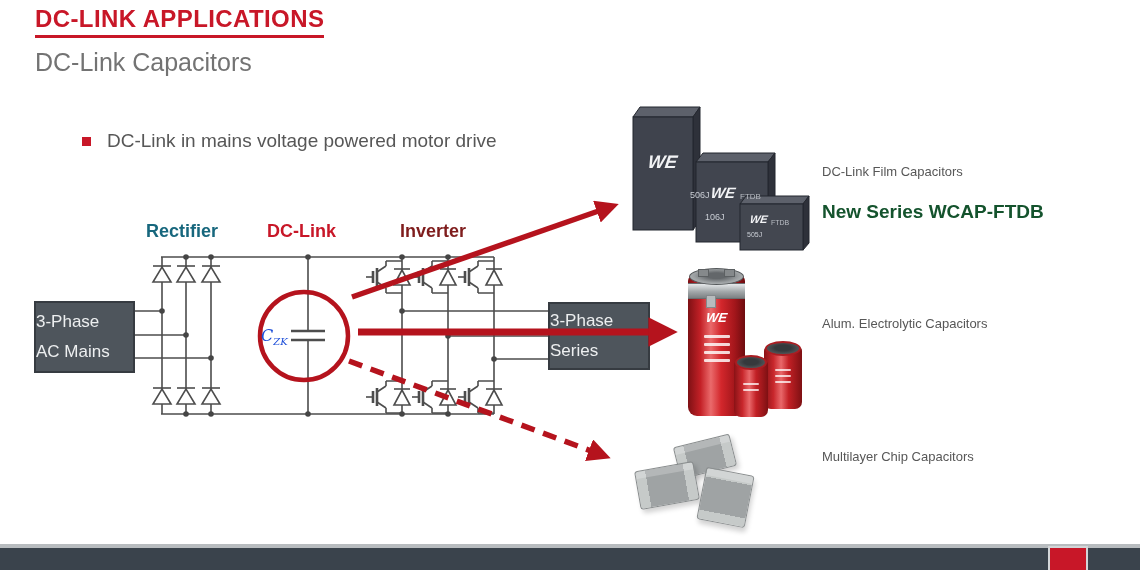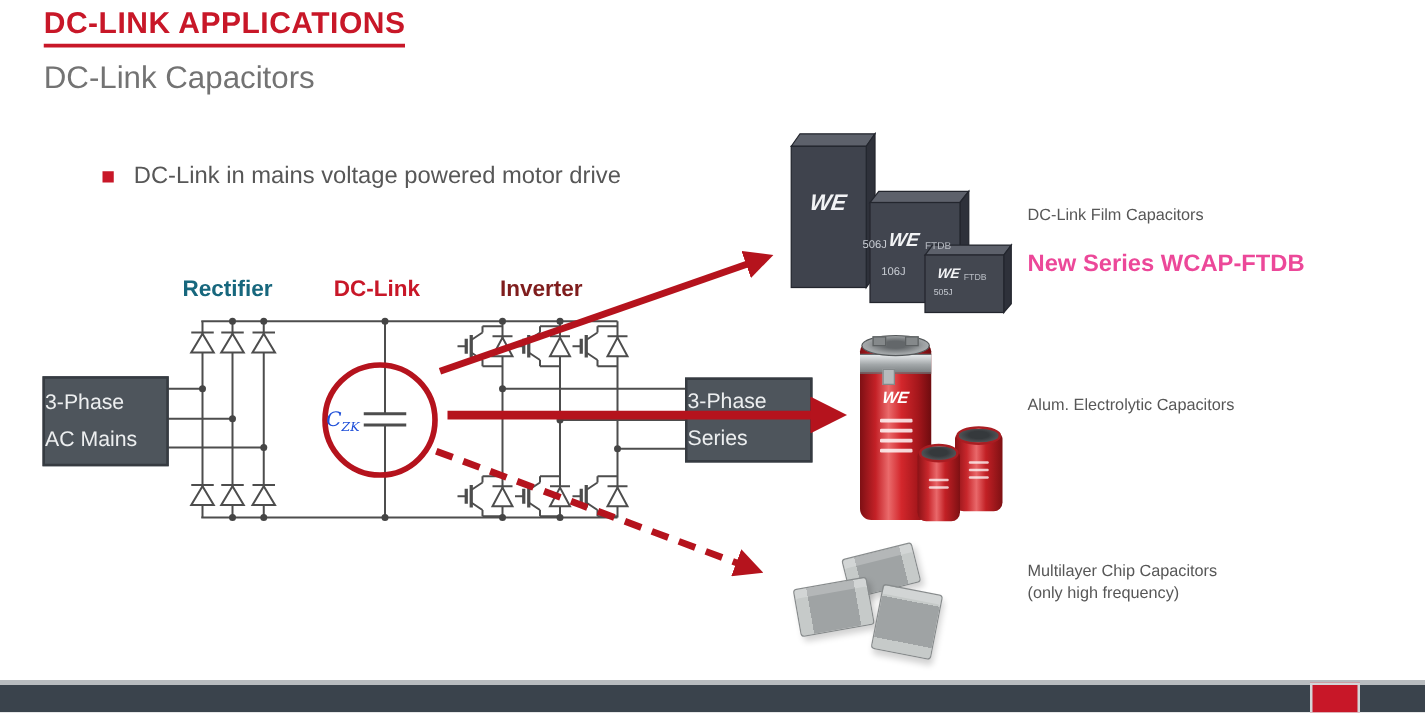--- a/index.html
+++ b/index.html
@@ -40,21 +40,21 @@
     font-family:"DejaVu Serif", serif; font-style:italic; font-size:16px;
   }
   .czk sub { font-size:10px; }
 
   svg.layer { position:absolute; left:0; top:0; z-index:1; }
   svg.overlay { z-index:3; }
 
   
   .plabel { font-size:13px; color:#575757; }
   .film-label { left:822px; top:164px; }
-  .film-sub   { left:822px; top:201px; font-size:19px; font-weight:bold; color:#ec4899; }
+  .film-sub   { left:822px; top:201px; font-size:19px; font-weight:bold; color:#14532d; }
   .elec-label { left:822px; top:316px; }
   .mlcc-label { left:822px; top:448px; line-height:1.32; }
 
   
   .we-mark { font-style:italic; font-weight:bold; color:#f2f3f5; transform:skewX(-8deg); z-index:2; }
   .cap-code { color:#c9cdd4; z-index:2; }
   .film1-we { left:648px; top:152px; font-size:18px; }
   .film1-code { left:666px; top:190px; font-size:9px;margin-left:24px; }
   .film2-we { left:711px; top:184px; font-size:15px; }
   .film2-series { left:740px; top:192px; font-size:8px; color:#b9bdc4; z-index:2; }
@@ -280,20 +280,19 @@
     <path d="M352,297 L610,207" stroke="#b5131d" stroke-width="5.5" fill="none" marker-end="url(#ah)"></path>
     <path d="M358,332 L666,332" stroke="#b5131d" stroke-width="7" fill="none" marker-end="url(#ah)"></path>
     <path d="M349,361 L602,455" stroke="#b5131d" stroke-width="5.5" fill="none" stroke-dasharray="14 9" marker-end="url(#ah)"></path>
   </svg>
 
   <div class="abs plabel film-label">DC-Link Film Capacitors</div>
   <div class="abs film-sub">New Series WCAP-FTDB</div>
   <div class="abs plabel elec-label">Alum. Electrolytic Capacitors</div>
   <div class="abs plabel mlcc-label">
     <div>Multilayer Chip Capacitors</div>
-    <div>(only high frequency)</div>
   </div>
 
   <div class="abs footer-line"></div>
   <div class="abs footer-bar"></div>
   <div class="abs footer-logo"></div>
 
 </div>
 
 </body></html>

